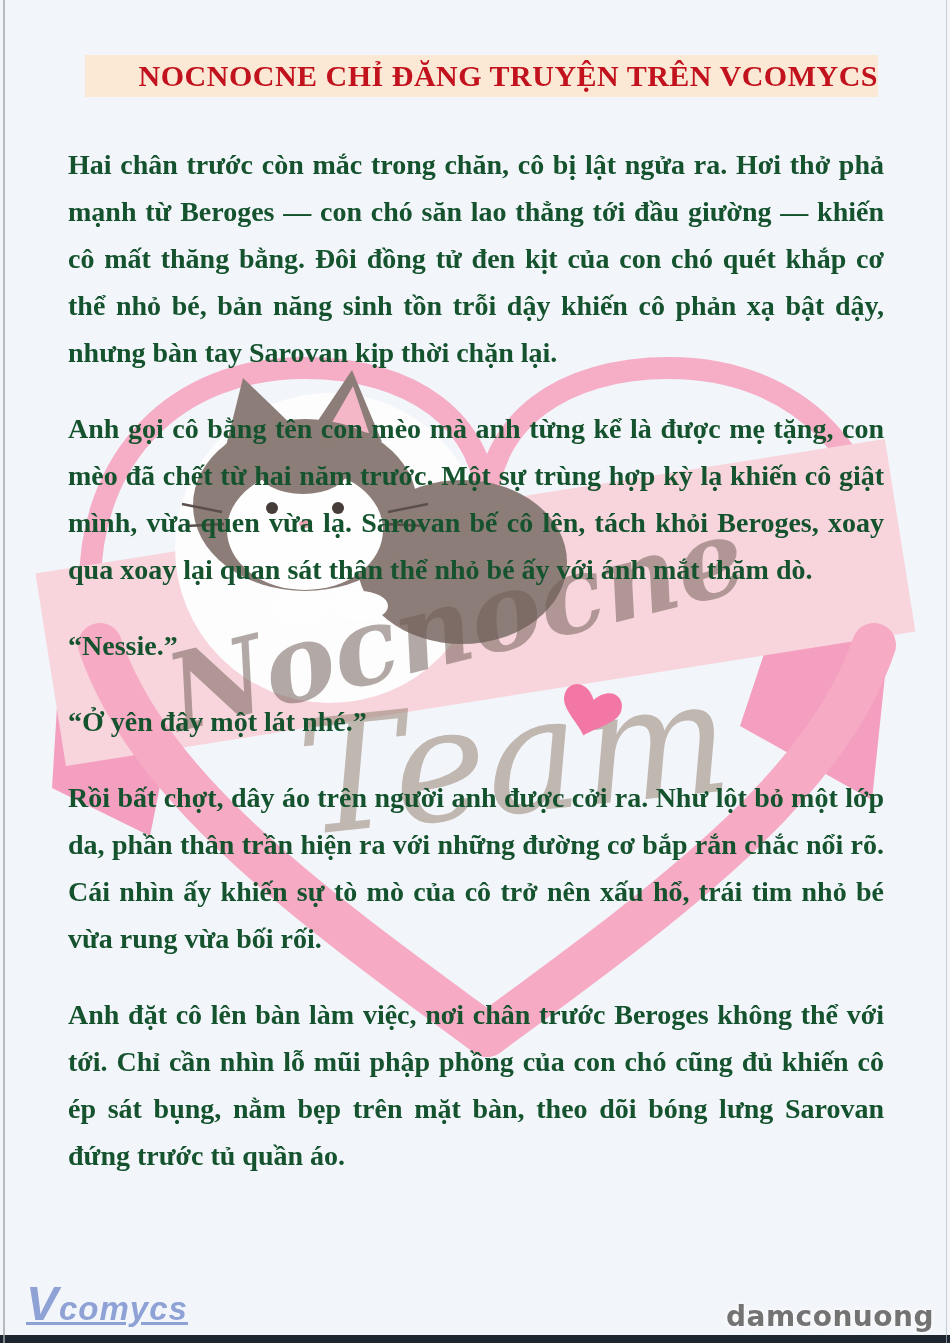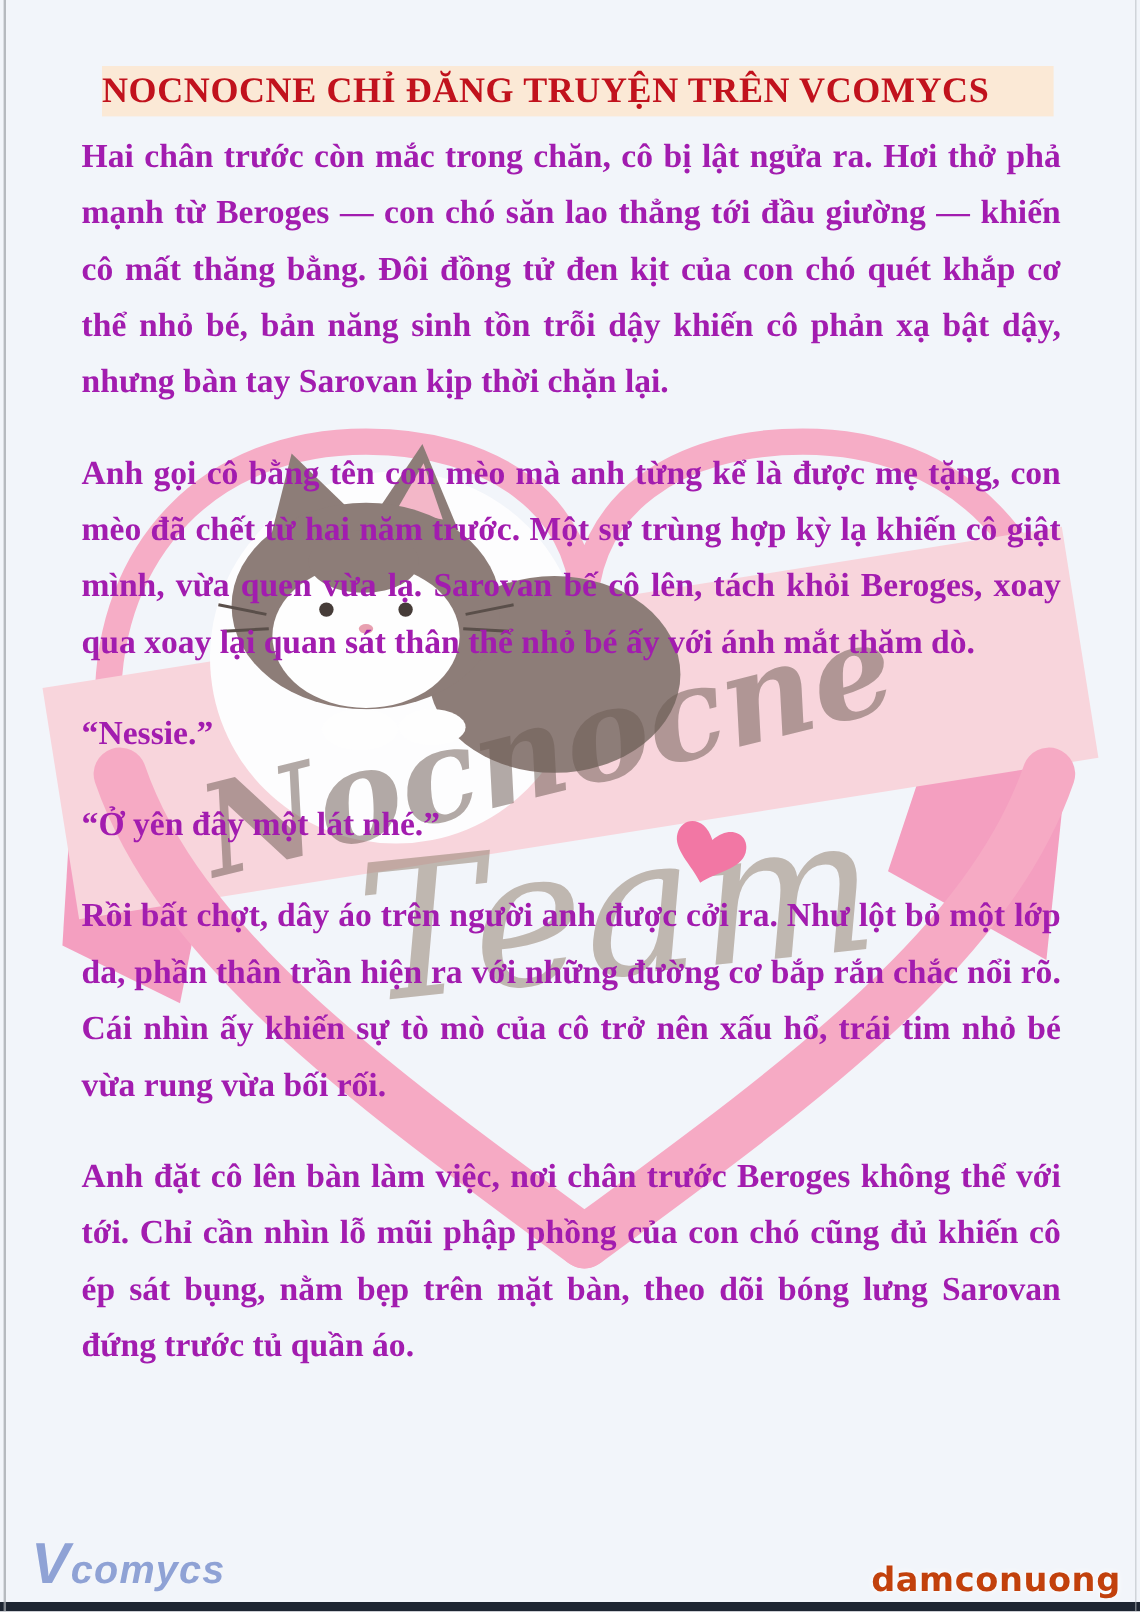--- a/index.html
+++ b/index.html
@@ -20,44 +20,44 @@
     background:#b6bac0;opacity:.7;z-index:5;
   }
   .watermark{position:absolute;left:0;top:0;width:950px;height:1343px;z-index:0;}
   .fg{position:relative;z-index:2;}
   .banner{
     margin:55px 0 0 85px;width:793px;height:42px;
     background:#fbe9d6;
     color:#c1121d;
     font-weight:bold;
     font-size:30px;letter-spacing:.5px;
-    display:flex;align-items:center;justify-content:flex-start;
+    display:flex;align-items:center;justify-content:flex-end;
     white-space:nowrap;
   }
   .content{
-    margin-top:10px;
+    margin-top:44px;
     padding:0 66px 0 68px;
-    color:#a21caf;
+    color:#14532d;
     font-size:28px;
     line-height:47px;
     font-weight:bold;
     text-align:justify;
   }
   .content p{margin:0 0 29px 0;}
   .footer-logo{
     position:absolute;left:26px;bottom:12px;z-index:3;
     color:#8fa2d5;
     font-family:"Liberation Sans", sans-serif;
     font-style:italic;font-weight:bold;
-    font-size:33px;letter-spacing:1px;
+    font-size:33px;letter-spacing:1px;text-decoration:underline;
   }
   .footer-logo::first-letter{font-size:48px;}
   .footer-credit{
     position:absolute;right:16px;bottom:10px;z-index:3;
-    color:#c2410c;
+    color:#737373;
     font-family:"DejaVu Sans", sans-serif;
     font-weight:bold;font-size:28px;letter-spacing:.5px;
     text-shadow:0 0 6px #ffffff,0 0 2px #ffffff;
   }
   .bottom-bar{
     position:absolute;left:0;bottom:0;width:100%;height:8px;
     background:#1d2531;z-index:4;
   }
 </style>
 </head>

